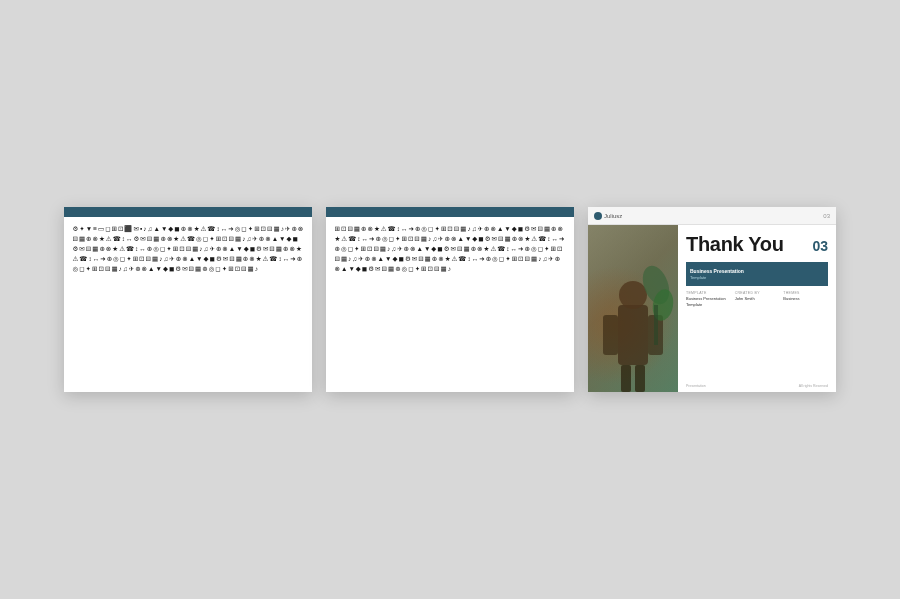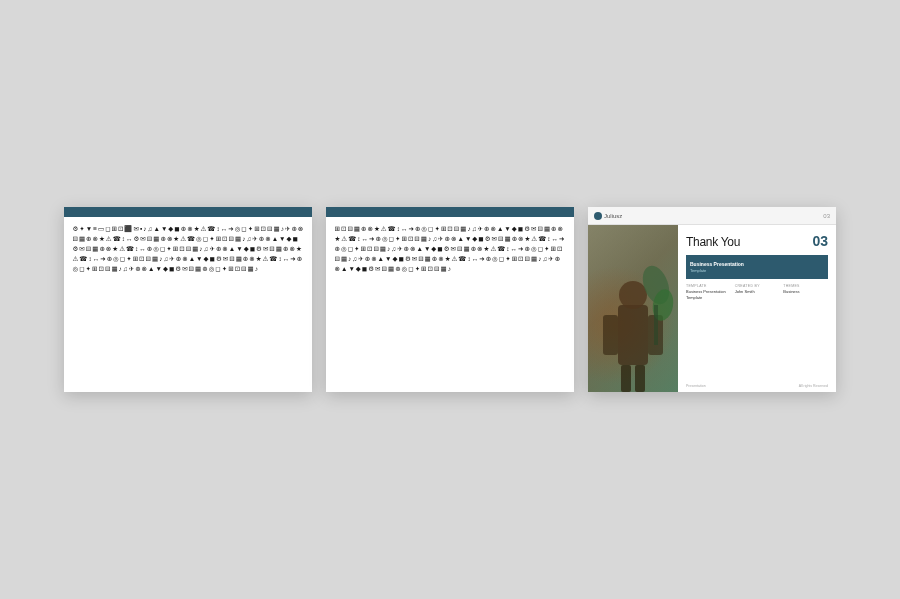--- a/index.html
+++ b/index.html
@@ -150,22 +150,22 @@
     }
 
     .slide-3 .thank-you-header {
       display: flex;
       align-items: baseline;
       justify-content: space-between;
       margin-bottom: 6px;
     }
 
     .slide-3 .thank-you-title {
-      font-size: 12px;
-      font-weight: 400;
+      font-size: 20px;
+      font-weight: 700;
       color: #1a1a1a;
       letter-spacing: -0.3px;
     }
 
     .slide-3 .slide-num {
       font-size: 14px;
       font-weight: 700;
       color: #2d5a6e;
     }
 

